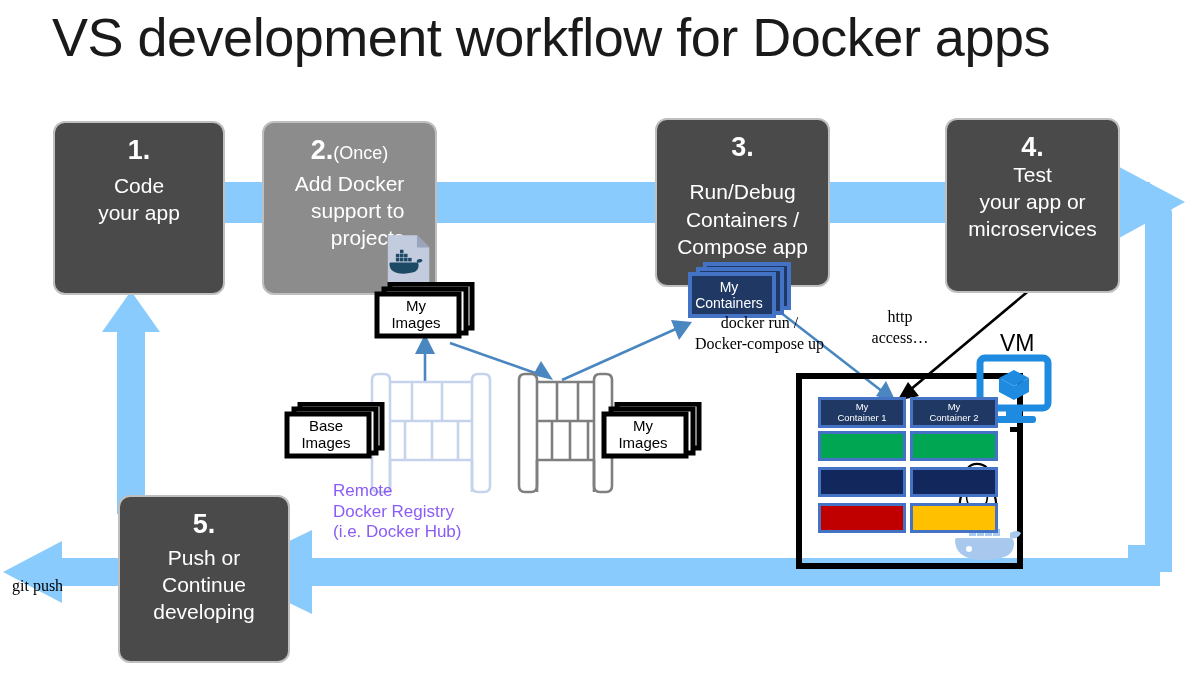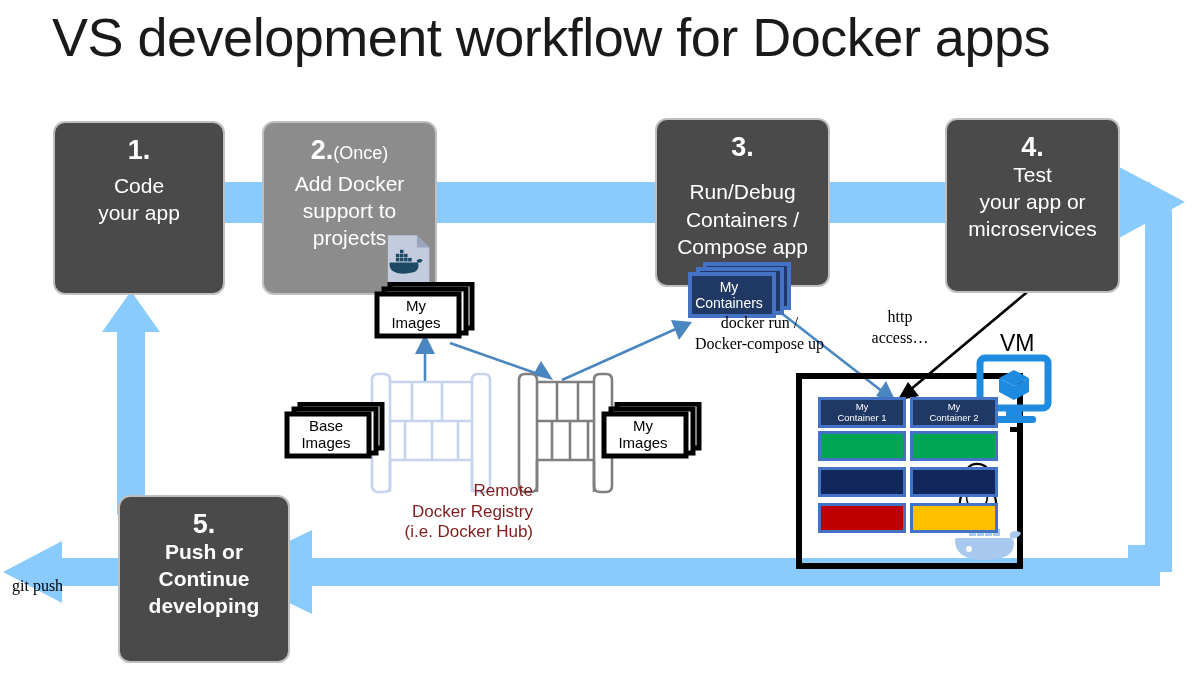--- a/index.html
+++ b/index.html
@@ -40,22 +40,22 @@
   .cbox{position:absolute;}
   .cbox .lbl{position:absolute;left:0;top:0;width:100%;height:100%;
       display:flex;flex-direction:column;align-items:center;justify-content:center;
       font-size:14px;line-height:1.15;color:#fff;text-align:center;font-weight:400;}
 
   
   .mono{position:absolute;font-family:Liberation Serif, serif;
         font-size:16px;color:#000;line-height:1.3;text-align:center;white-space:pre;}
 
   
-  .cap{position:absolute;font-size:17px;color:#7f1d1d;line-height:1.22;
-       text-align:right;white-space:pre-line;}
+  .cap{position:absolute;font-size:17px;color:#8b5cf6;line-height:1.22;
+       text-align:left;white-space:pre-line;}
 
   .vmlabel{position:absolute;font-size:23px;color:#000;}
 
   
   .vmstack{position:absolute;}
   .vmlayer{position:absolute;box-sizing:border-box;}
   .vmhead{display:flex;align-items:center;justify-content:center;
           color:#fff;font-size:9.5px;line-height:1.12;text-align:center;
           font-family:"Liberation Sans",sans-serif;}
 </style>
@@ -191,21 +191,21 @@
     </g>
   </svg>
 
   <div class="step dark" style="left:53px;top:121px;width:172px;height:174px;">
     <div class="num">1.</div>
     <div class="body" style="white-space:pre-line;margin-top:8px;">Code
 your app</div>
 
   </div>
 
-  <div class="step mid" style="left:262px;top:121px;width:175px;height:174px;">
+  <div class="step mid" style="left:262px;top:121px;width:175px;height:174px;text-align:right;">
     <div class="num">
       <span>2.</span><span class="once">(Once)</span>
     </div>
     <div class="body" style="white-space:pre-line;margin-top:6px;">Add Docker
 support to
 projects</div>
     <svg class="fileicon" style="left:120px;top:110px;width:48px;height:56px;" viewBox="0 0 42 50">
       <path d="M3 2 h26 l11 11 v35 h-37 z" fill="#C3CBDE"></path>
       <path d="M29 2 v11 h11 z" fill="#9AA4BC"></path>
       <g fill="#1C4964" transform="translate(5,16) scale(0.52)">
@@ -232,21 +232,21 @@
 
   <div class="step dark" style="left:945px;top:118px;width:175px;height:175px;">
     <div class="num">4.</div>
     <div class="body" style="white-space:pre-line;">Test
 your app or
 microservices</div>
   </div>
 
   <div class="step dark" style="left:118px;top:495px;width:172px;height:168px;">
     <div class="num">5.</div>
-    <div class="body" style="white-space:pre-line;font-weight:bold;">Push or
+    <div class="body" style="white-space:pre-line;margin-top:6px;">Push or
 Continue
 developing</div>
   </div>
 
   <div class="imgbox" style="left:374px;top:282px;width:104px;height:58px;">
     <svg width="104" height="58" viewBox="0 0 104 58">
       <rect x="16" y="2" width="82" height="44" fill="#fff" stroke="#000" stroke-width="5"></rect>
       <rect x="10" y="7" width="82" height="44" fill="#fff" stroke="#000" stroke-width="5"></rect>
       <rect x="3" y="12" width="82" height="42" fill="#fff" stroke="#000" stroke-width="5"></rect>
     </svg>

